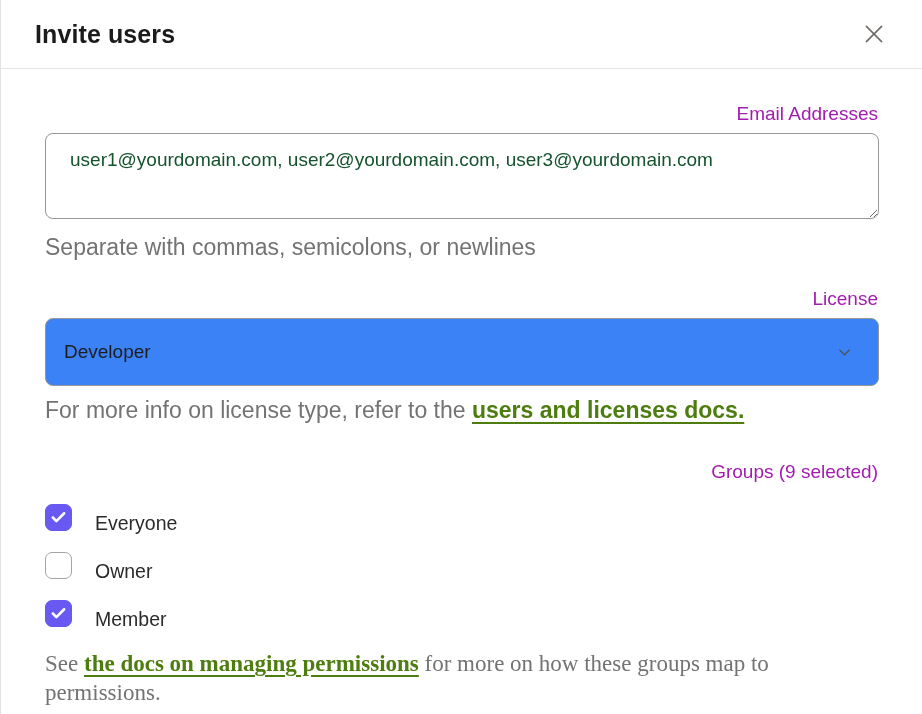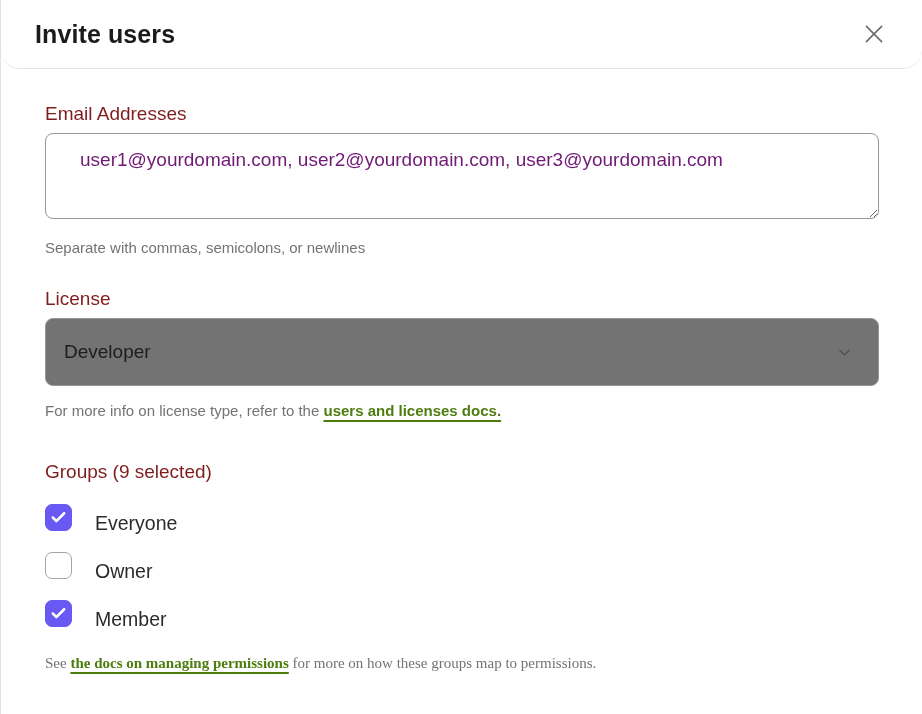--- a/index.html
+++ b/index.html
@@ -11,58 +11,58 @@
     border-left: 1px solid #e2e2e2;
     overflow: hidden;
   }
   .modal-header {
     height: 69px;
     display: flex;
     align-items: center;
     justify-content: space-between;
     padding: 0 32px 0 34px;
     border-bottom: 1px solid #e4e4e4;
-    border-radius: 19px;
   }
   .modal-title {
     font-size: 25px;
     font-weight: 600;
     color: #1b1b1b;
     letter-spacing: 0.1px;
   }
   .close-btn {
     background: none;
     border: none;
     cursor: pointer;
     width: 32px; height: 32px;
     display: flex; align-items: center; justify-content: center;
   }
   .modal-body { padding: 34px 44px 0 44px; }
   .field-label {
     display: block;
     font-size: 19px;
     font-weight: 500;
-    color: #7f1d1d;
+    color: #a21caf;
     margin-bottom: 8px;
+    text-align: right;
   }
   .email-textarea {
     width: 834px;
     height: 86px;
     border: 1px solid #979797;
     border-radius: 8px;
-    padding: 12px 34px;
+    padding: 12px 24px;
     font-family: "Liberation Sans", "DejaVu Sans", sans-serif;
     font-size: 19px;
     line-height: 28px;
-    color: #701a75;
+    color: #14532d;
     resize: both;
     outline: none;
   }
   .helper {
-    font-size: 15px;
+    font-size: 23px;
     color: #737373;
     line-height: 29px;
     margin-top: 10px;
   }
   .helper a {
     color: #4d7c0f;
     font-weight: 700;
     text-decoration: underline;
     text-underline-offset: 4px;
     text-decoration-thickness: 1.5px;
@@ -75,21 +75,21 @@
     height: 68px;
     border: 1px solid #979797;
     border-radius: 8px;
     display: flex;
     align-items: center;
     justify-content: space-between;
     padding: 0 26px 0 18px;
     font-size: 19px;
     color: #1d1d1d;
     cursor: pointer;
-    background: #737373;
+    background: #3b82f6;
   }
   .groups-label { margin-bottom: 16px; }
   .group-row {
     display: flex;
     align-items: center;
     margin-bottom: 12px;
     cursor: pointer;
     width: max-content;
   }
   .checkbox {

